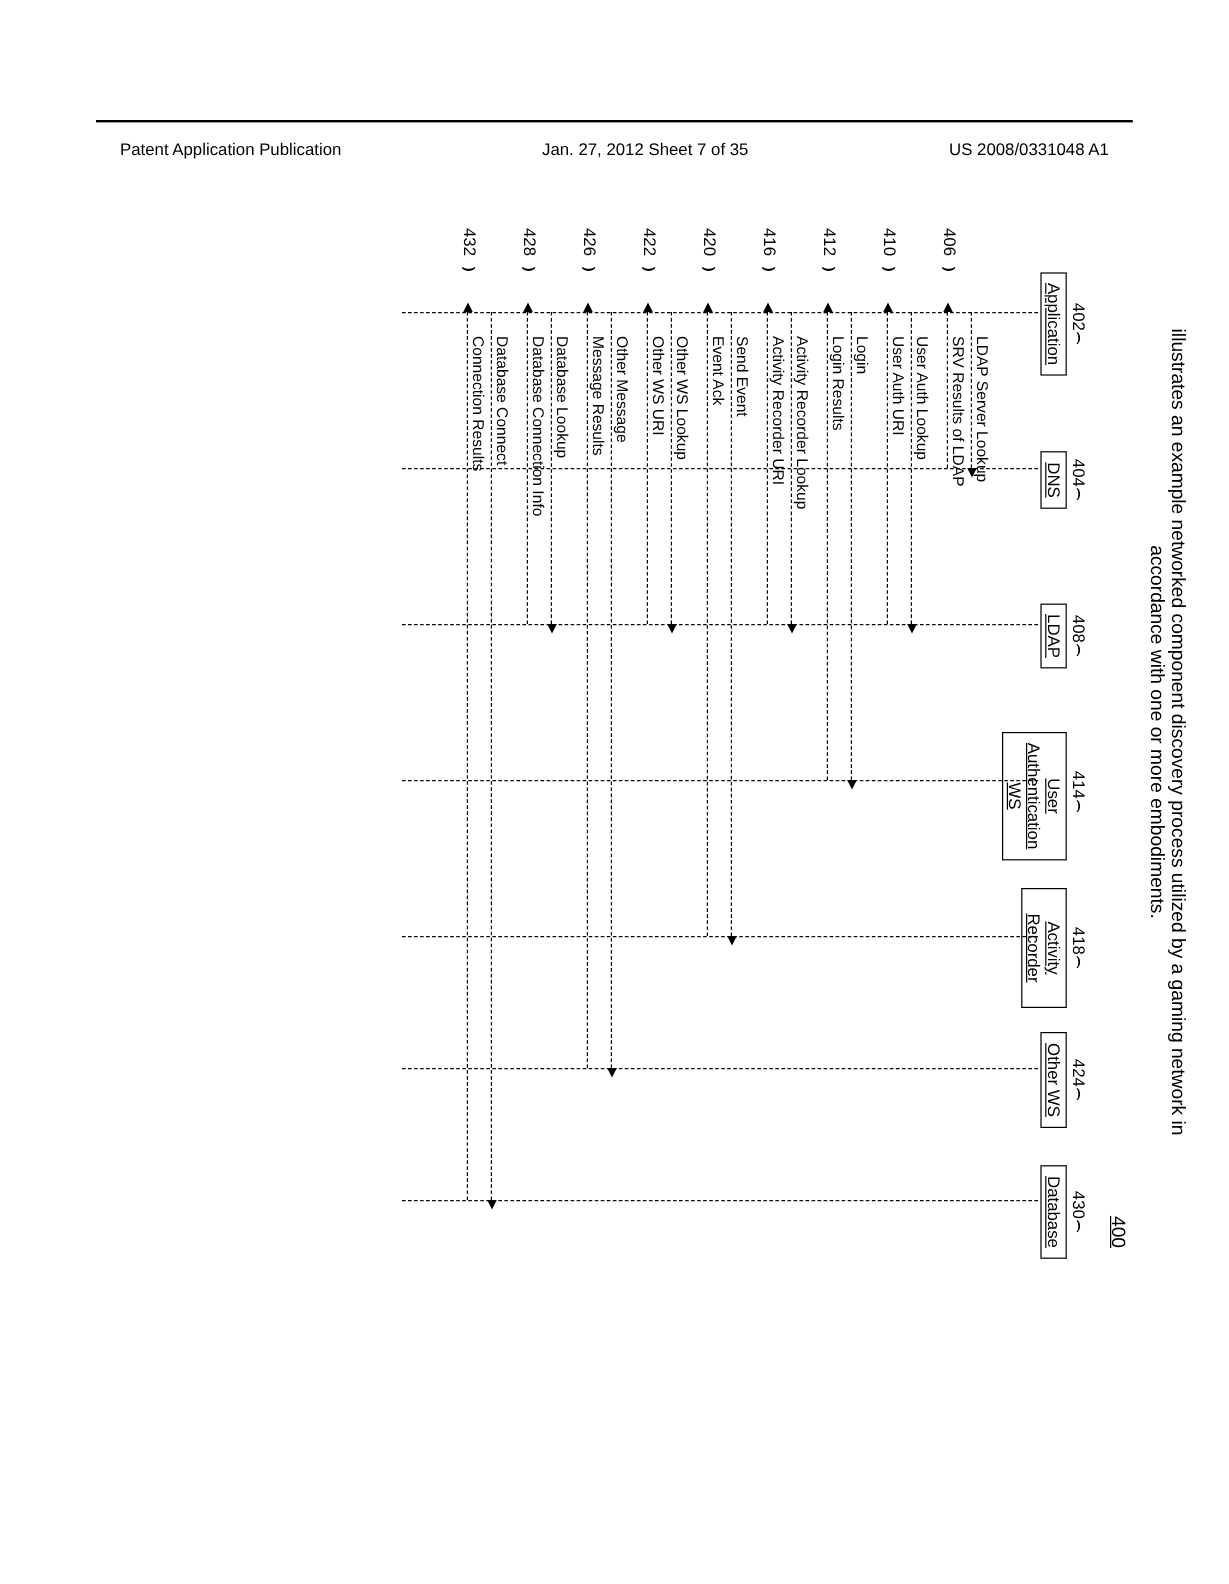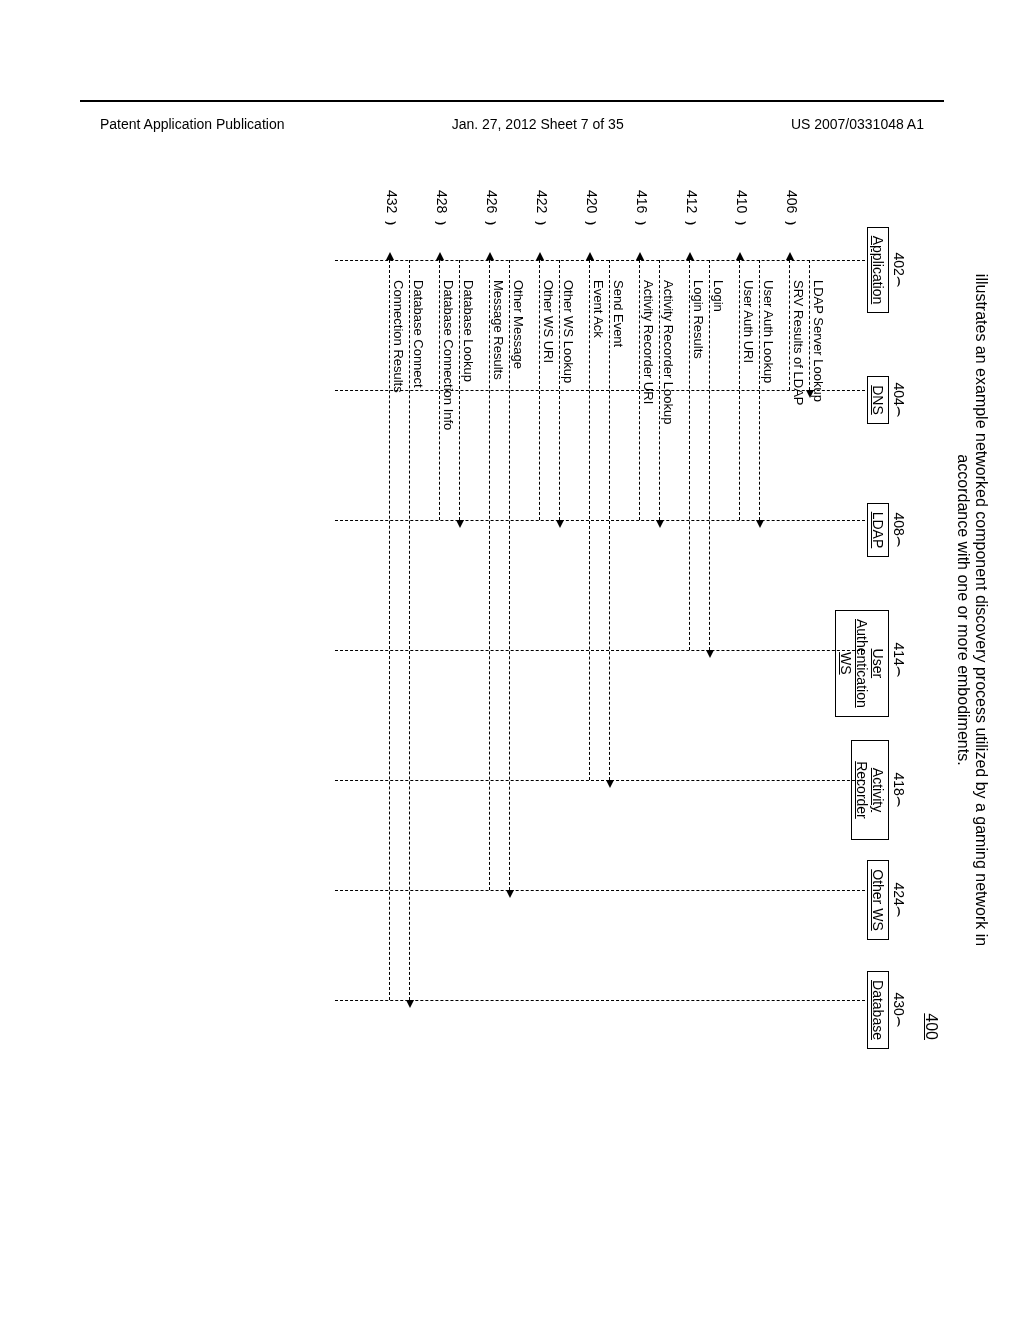--- a/index.html
+++ b/index.html
@@ -129,21 +129,21 @@
       font-size: 20px;
       transform: rotate(90deg);
     }
   </style>
 </head>
 <body>
 
 <div class="header-row">
   <span>Patent Application Publication</span>
   <span>Jan. 27, 2012  Sheet 7 of 35</span>
-  <span>US 2007/0331048 A1</span>
+  <span>US 2008/0331048 A1</span>
 </div>
 <div class="header-divider"></div>
 
 <div class="diagram-wrapper">
 
   <div class="caption" style="position:absolute; top:-40px; left:0; right:0;">
     <div>illustrates an example networked component discovery process utilized by a gaming network in</div>
     <div>accordance with one or more embodiments.</div>
   </div>
 

